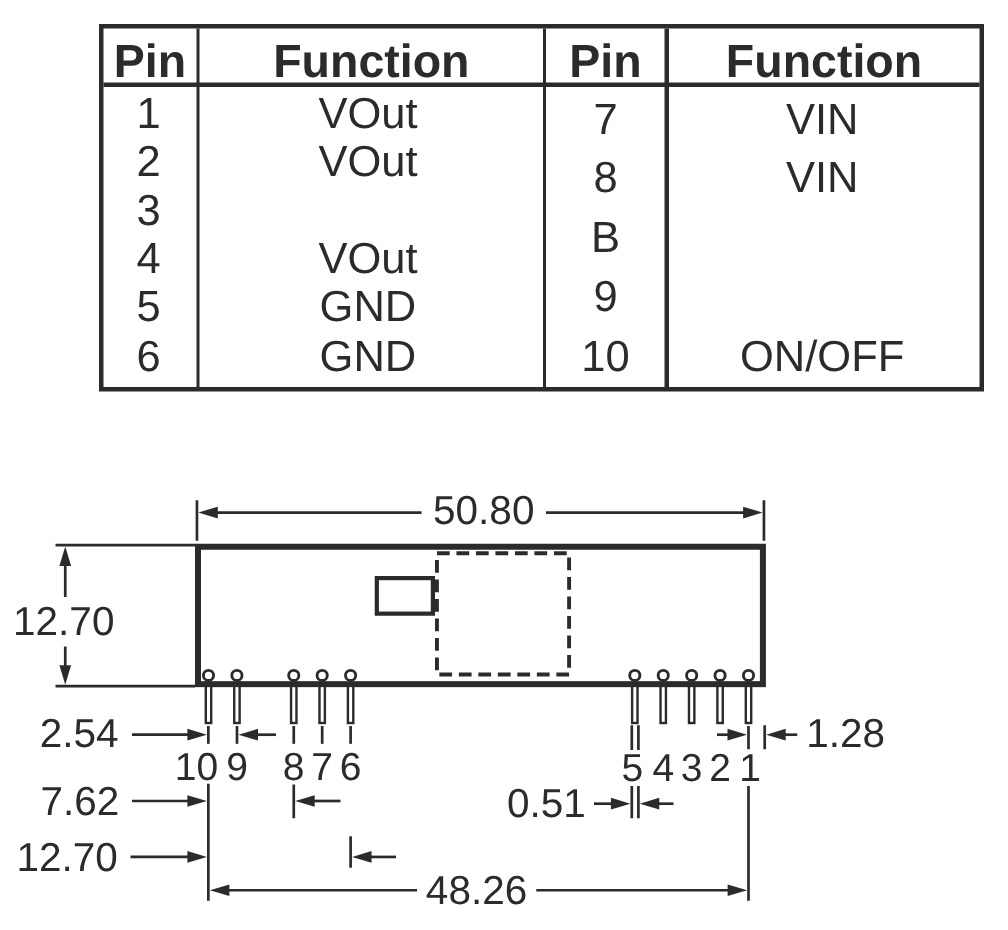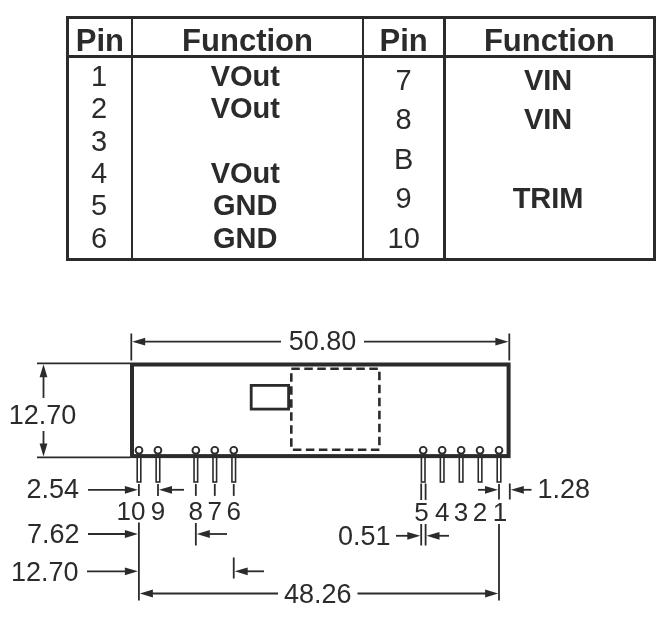--- a/index.html
+++ b/index.html
@@ -20,21 +20,21 @@
   #hcell-fn-left{left:64.5px;width:228.1px;}
   #hcell-pin-right{left:295.2px;width:78.9px;}
   #hcell-fn-right{left:376.7px;width:207.3px;}
   .tbody{position:absolute;top:39px;bottom:0;display:flex;flex-direction:column;}
   #tbody-left{left:0;width:292.6px;padding-top:2.5px;padding-bottom:3.5px;}
   #tbody-right{left:295.2px;right:0;padding-top:2.5px;}
   .trow{flex:1;display:flex;align-items:center;font-size:29px;line-height:1;}
   .cell-pin{display:flex;align-items:center;justify-content:center;}
   #tbody-left .cell-pin{width:60px;}
   #tbody-right .cell-pin{width:79px;}
-  .cell-fn{flex:1;display:flex;align-items:center;justify-content:center;font-weight:bold;}
+  .cell-fn{flex:1;display:flex;align-items:center;justify-content:center;}
 
   
   #drawing{position:absolute;left:0;top:0;width:672px;height:620px;}
   .ink{stroke:#2b2b2b;}
   .dimtext{font-family:"Liberation Sans",sans-serif;font-size:27px;fill:#2b2b2b;}
   .pintext{font-family:"Liberation Sans",sans-serif;font-size:26px;fill:#2b2b2b;}
 </style>
 </head>
 <body>
 
@@ -84,24 +84,24 @@
       </div>
       <div class="trow">
         <div class="cell-pin">8</div>
         <div class="cell-fn">VIN</div>
       </div>
       <div class="trow">
         <div class="cell-pin">B</div>
       </div>
       <div class="trow">
         <div class="cell-pin">9</div>
-        <div class="cell-fn">TRIM</div>
       </div>
       <div class="trow">
         <div class="cell-pin">10</div>
+        <div class="cell-fn">ON/OFF</div>
       </div>
     </div>
   </div>
 
   <svg id="drawing" viewBox="0 0 672 620">
 
     <rect x="291.3" y="368.8" width="88.1" height="80.9" fill="none" class="ink" stroke-width="2.6" stroke-dasharray="8.5 4.5"></rect>
 
     <rect x="251.2" y="385.4" width="37.4" height="23.7" fill="#ffffff" class="ink" stroke-width="2.8"></rect>
 

